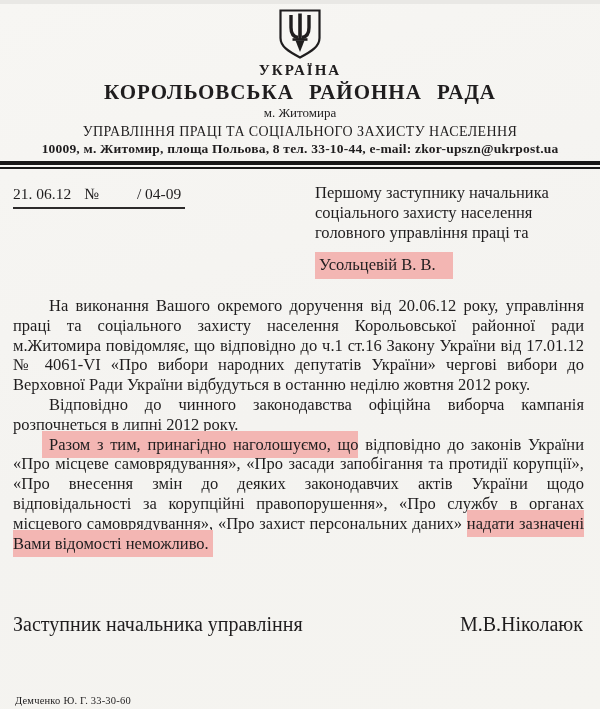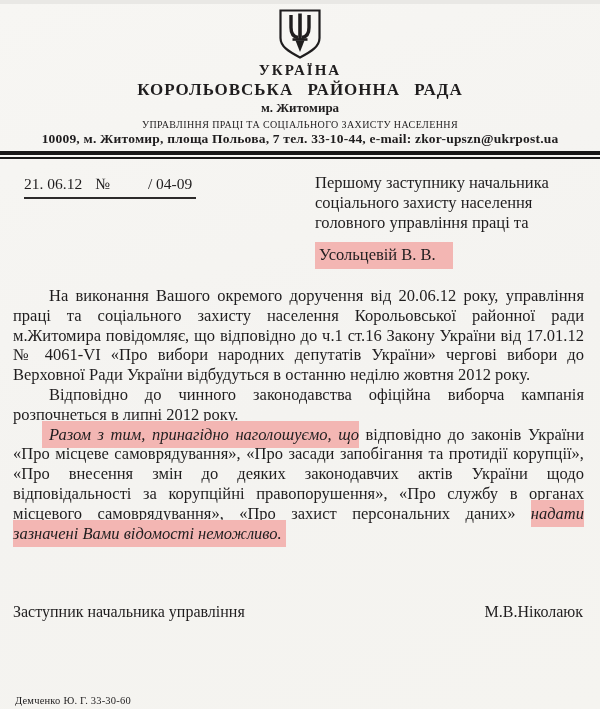--- a/index.html
+++ b/index.html
@@ -16,45 +16,45 @@
     background:var(--paper);
     background-image:linear-gradient(160deg, #f7f6f3 0%, #f4f3f0 55%, #f5f4f0 100%);
     color:var(--ink);
     font-family:"Liberation Serif","DejaVu Serif",serif;
     overflow:hidden;
   }
   
   .letterhead{text-align:center;padding-top:5px;}
   .emblem{width:44px;height:50px;margin:0 auto;}
   .country{font-weight:bold;font-size:15px;letter-spacing:2px;margin-top:3px;}
-  .council{font-weight:bold;font-size:17px;letter-spacing:1px;word-spacing:9px;margin-top:1px;}
-  .city{font-size:13px;margin-top:0;font-weight:bold;}
-  .department{font-size:10px;margin-top:3px;letter-spacing:0.4px;}
+  .council{font-weight:bold;font-size:21px;letter-spacing:1px;word-spacing:9px;margin-top:1px;}
+  .city{font-size:13px;margin-top:0;}
+  .department{font-size:14px;margin-top:3px;letter-spacing:0.4px;}
   .contact{font-size:13.5px;font-weight:bold;margin-top:1px;letter-spacing:0.2px;}
   .rule{margin-top:4px;}
   .rule .thick{height:4px;background:#181717;}
   .rule .thin{height:2px;background:#181717;margin-top:2px;}
   
-  .meta{display:flex;justify-content:space-between;align-items:flex-start;padding:14px 34px 0 24px;}
+  .meta{display:flex;justify-content:space-between;align-items:flex-start;padding:14px 34px 0 13px;}
   .ref-line{font-size:15.5px;white-space:nowrap;border-bottom:2px solid #2c2a2a;padding:0 4px 4px 0;margin-top:2px;}
   .ref-line .no{margin-left:13px;}
   .ref-line .gap{display:inline-block;width:38px;}
   .addressee{width:251px;font-size:16.5px;line-height:20px;}
   .addressee-name{
     display:inline-block;background:var(--highlight);
     margin-top:9px;padding:3px 17px 4px 4px;
   }
   
   .body{margin:17px 16px 0 13px;font-size:16.5px;line-height:19.8px;text-align:justify;}
   .body p{text-indent:36px;}
-  mark{background:var(--highlight);color:inherit;padding:4px 0;font-style:italic;}
+  mark{background:var(--highlight);color:inherit;padding:4px 0;}
   mark.m-start{padding-left:7px;margin-left:-7px;}
   mark.m-end{padding-right:4px;}
   
-  .signature{display:flex;justify-content:space-between;margin:60px 17px 0 13px;font-size:16px;}
+  .signature{display:flex;justify-content:space-between;margin:60px 17px 0 13px;font-size:20px;}
   .exec-note{position:absolute;left:15px;bottom:7px;font-size:10.5px;letter-spacing:0.2px;}
 </style>
 </head>
 <body>
 
 <div class="page">
 
   <header class="letterhead">
     <div class="emblem">
       <svg width="44" height="50" viewBox="0 0 44 50">
@@ -63,21 +63,21 @@
         <path d="M31 6 V18.5 C31 25 28 28 24 28.5" fill="none" stroke="#1f1d1e" stroke-width="3.4"></path>
         <path d="M22 4.5 V30" fill="none" stroke="#1f1d1e" stroke-width="3.6"></path>
         <path d="M14.5 30.5 H29.5" fill="none" stroke="#1f1d1e" stroke-width="2.6"></path>
         <path d="M22 43 L17.5 31.5 H26.5 Z" fill="#1f1d1e"></path>
       </svg>
     </div>
     <div class="country">УКРАЇНА</div>
     <div class="council">КОРОЛЬОВСЬКА РАЙОННА РАДА</div>
     <div class="city">м. Житомира</div>
     <div class="department">УПРАВЛІННЯ ПРАЦІ ТА СОЦІАЛЬНОГО ЗАХИСТУ НАСЕЛЕННЯ</div>
-    <div class="contact">10009, м. Житомир, площа Польова, 7 тел. 33-10-44, e-mail: zkor-upszn@ukrpost.ua</div>
+    <div class="contact">10009, м. Житомир, площа Польова, 8 тел. 33-10-44, e-mail: zkor-upszn@ukrpost.ua</div>
   </header>
 
   <div class="rule">
     <div class="thick"></div>
     <div class="thin"></div>
   </div>
 
   <div class="meta">
     <div class="ref-line"><span>21. 06.12</span><span class="no">№</span><span class="gap"></span><span>/ 04-09</span></div>
 

